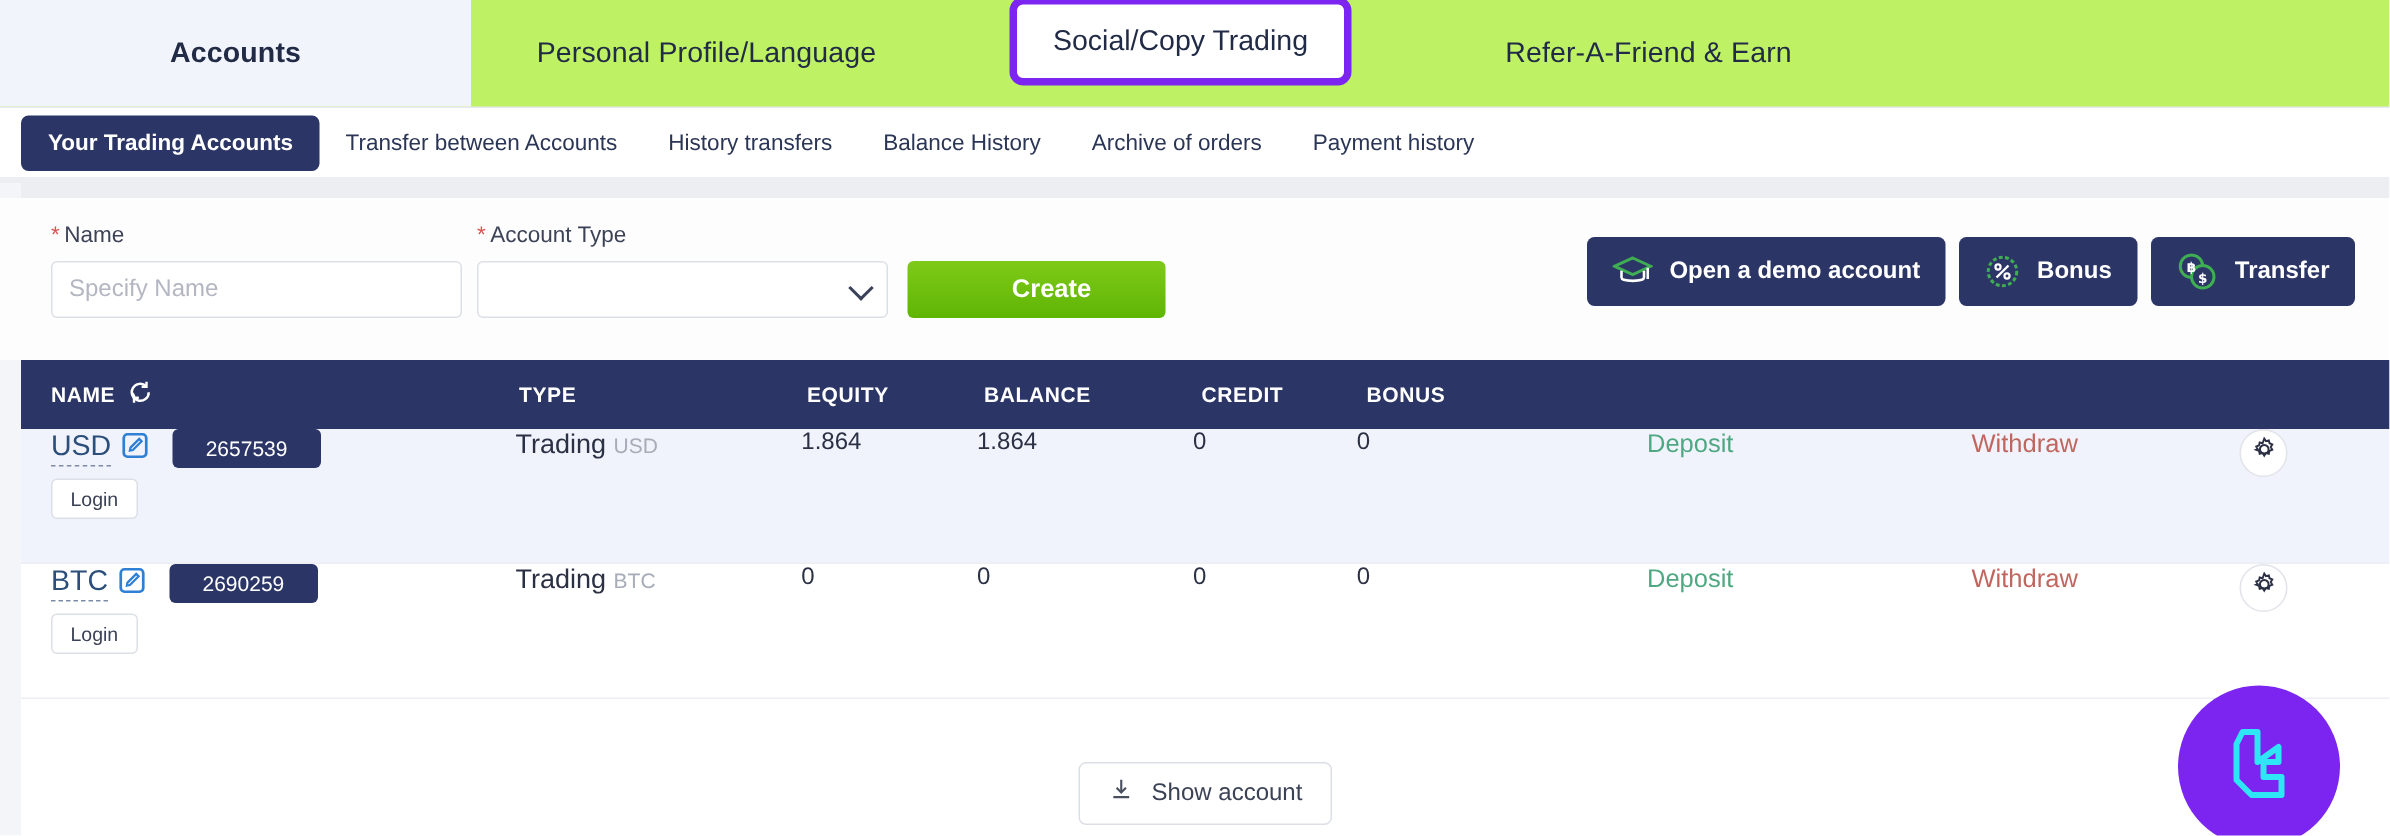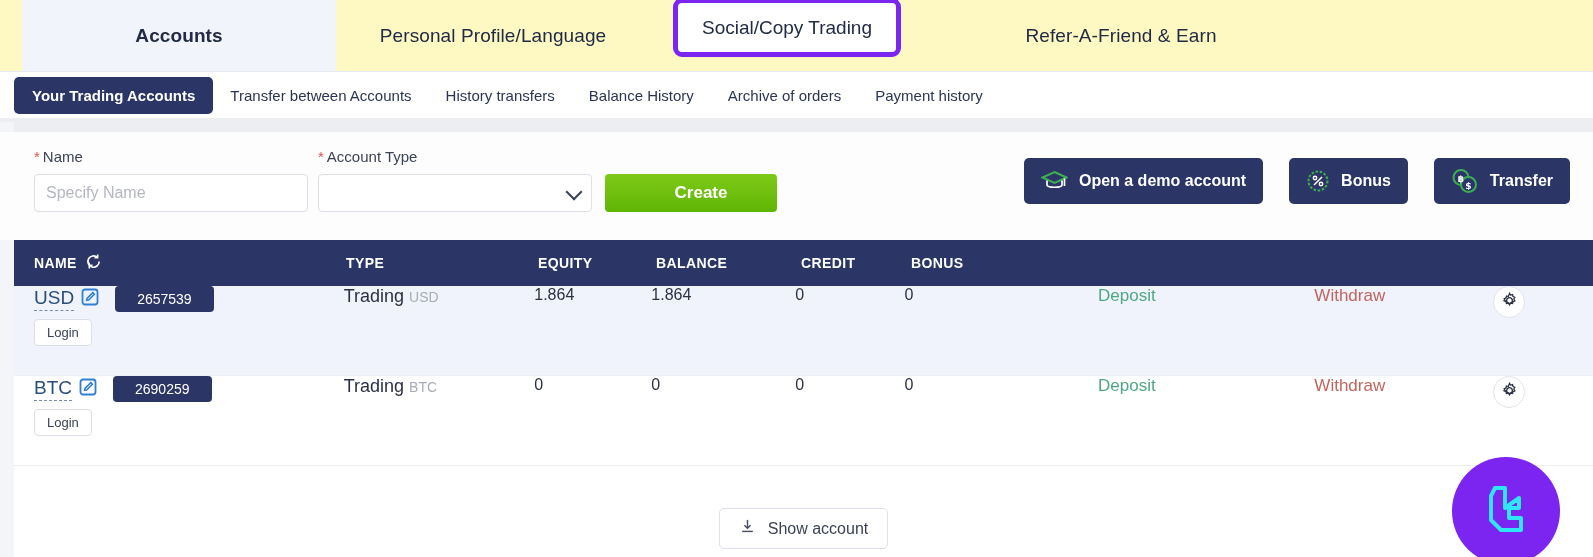--- a/index.html
+++ b/index.html
@@ -11,23 +11,22 @@
   }
 
   #app { position: relative; width: 1593px; height: 557px; background:#fff; }
 
   
   .topnav {
     position: relative;
     height: 72px;
     display: flex;
     align-items: stretch;
-    background: #fef9c3;
+    background: #bef264;
     border-bottom: 1px solid #e7e9f0;
-    padding-left: 22px;
   }
   .topnav-item {
     flex: 0 0 auto;
     display: flex;
     align-items: center;
     justify-content: center;
     font-size: 19px;
     color: #222b45;
     letter-spacing: .1px;
     cursor: pointer;
@@ -119,21 +118,21 @@
     background: linear-gradient(180deg,#7fca18 0%, #5fb505 100%);
     border: none; border-radius: 4px;
     color:#fff; font-size:17px; font-weight: bold;
     font-family: "Liberation Sans", sans-serif;
     cursor: pointer;
     padding-left: 20px;
   }
 
   .right-actions {
     position: absolute; right: 23px; top: 26px;
-    display: flex; align-items: center; gap: 26px;
+    display: flex; align-items: center; gap: 9px;
   }
   .btn-navy {
     height: 46px;
     background: #2b3566;
     border: none; border-radius: 5px;
     color:#fff; font-size:16px; font-weight: bold;
     display: flex; align-items: center; gap: 11px;
     padding: 0 17px;
     cursor: pointer;
     font-family: "Liberation Sans", sans-serif;

